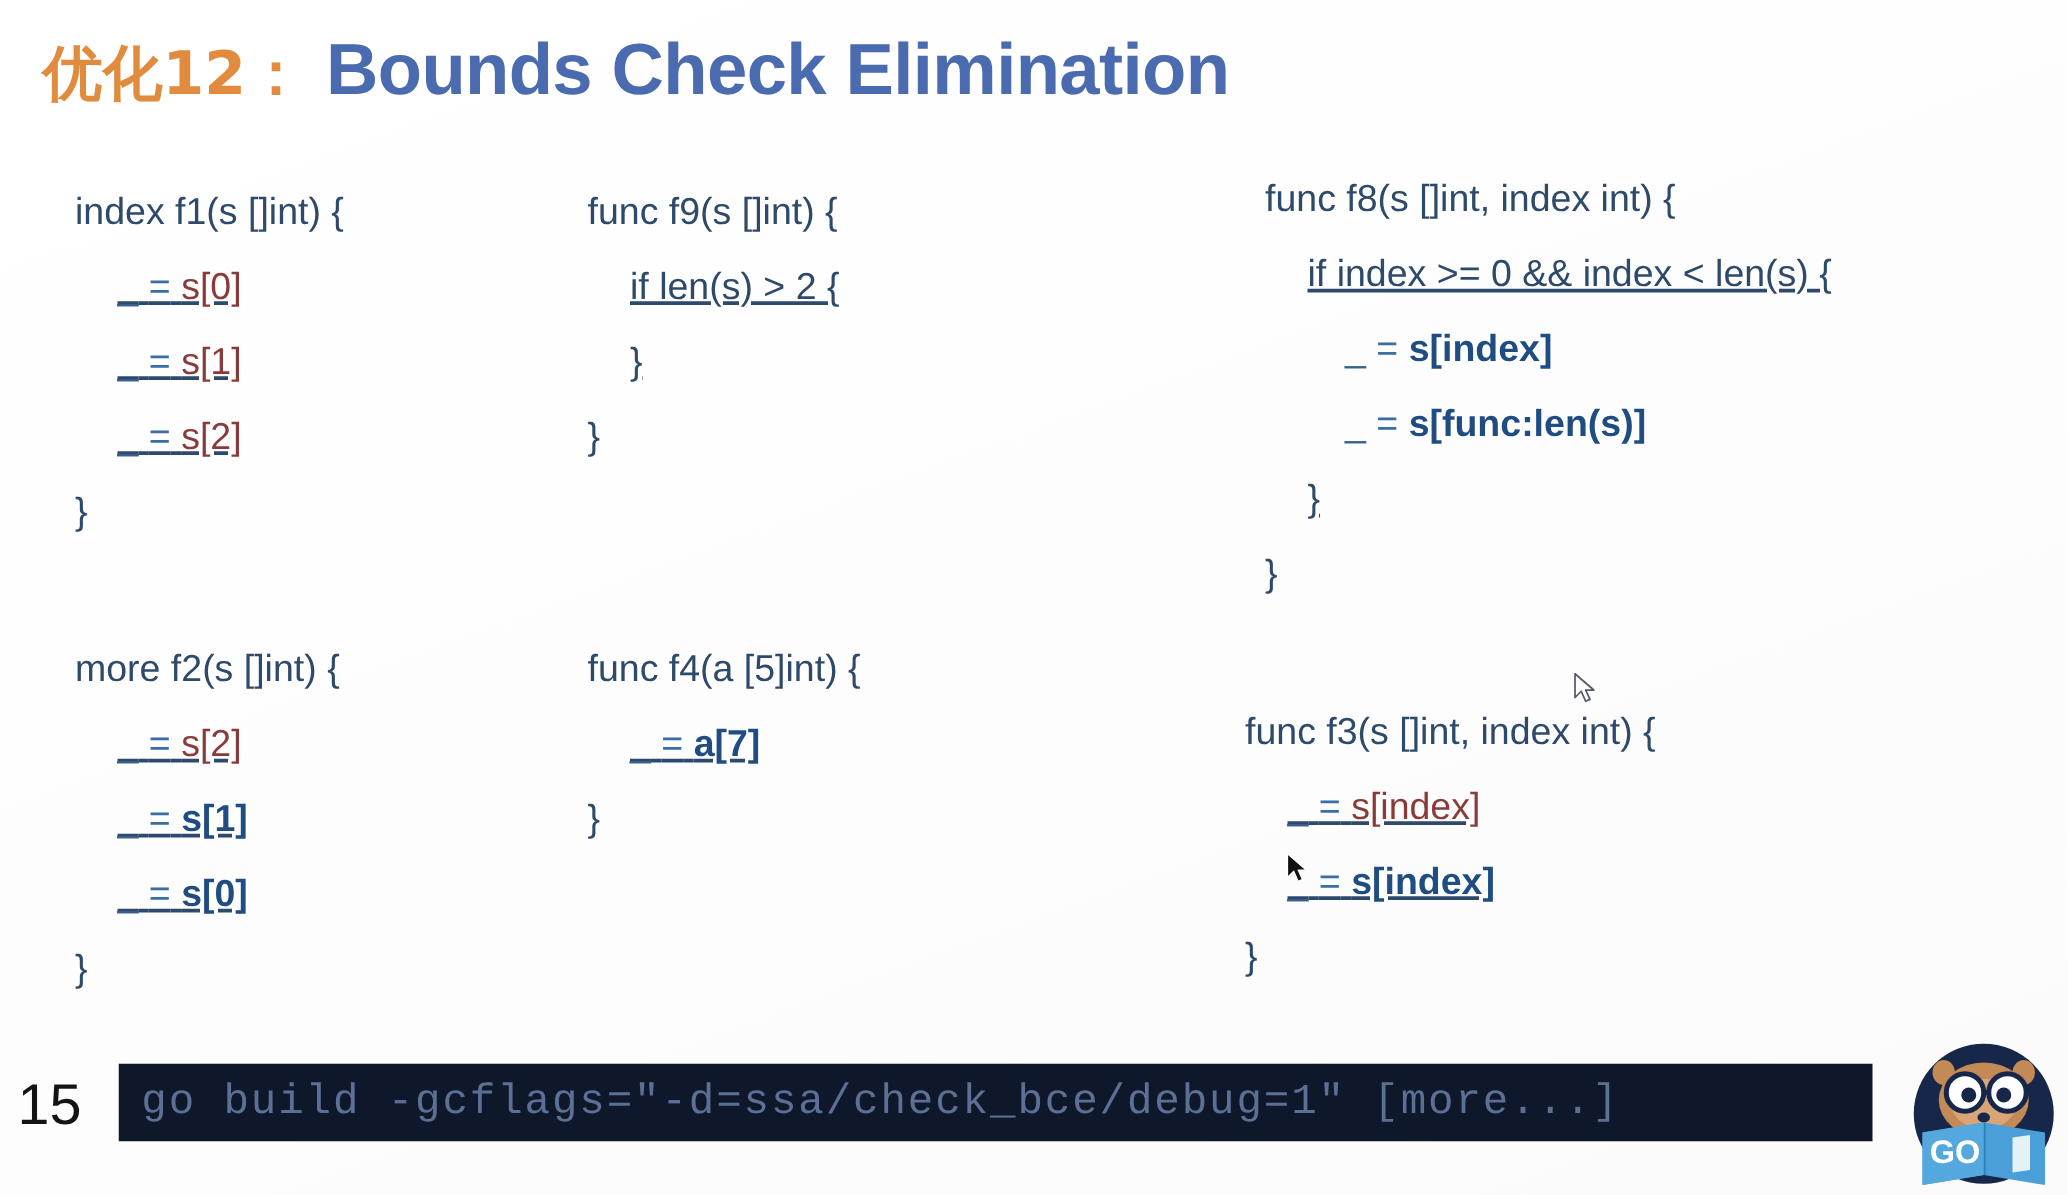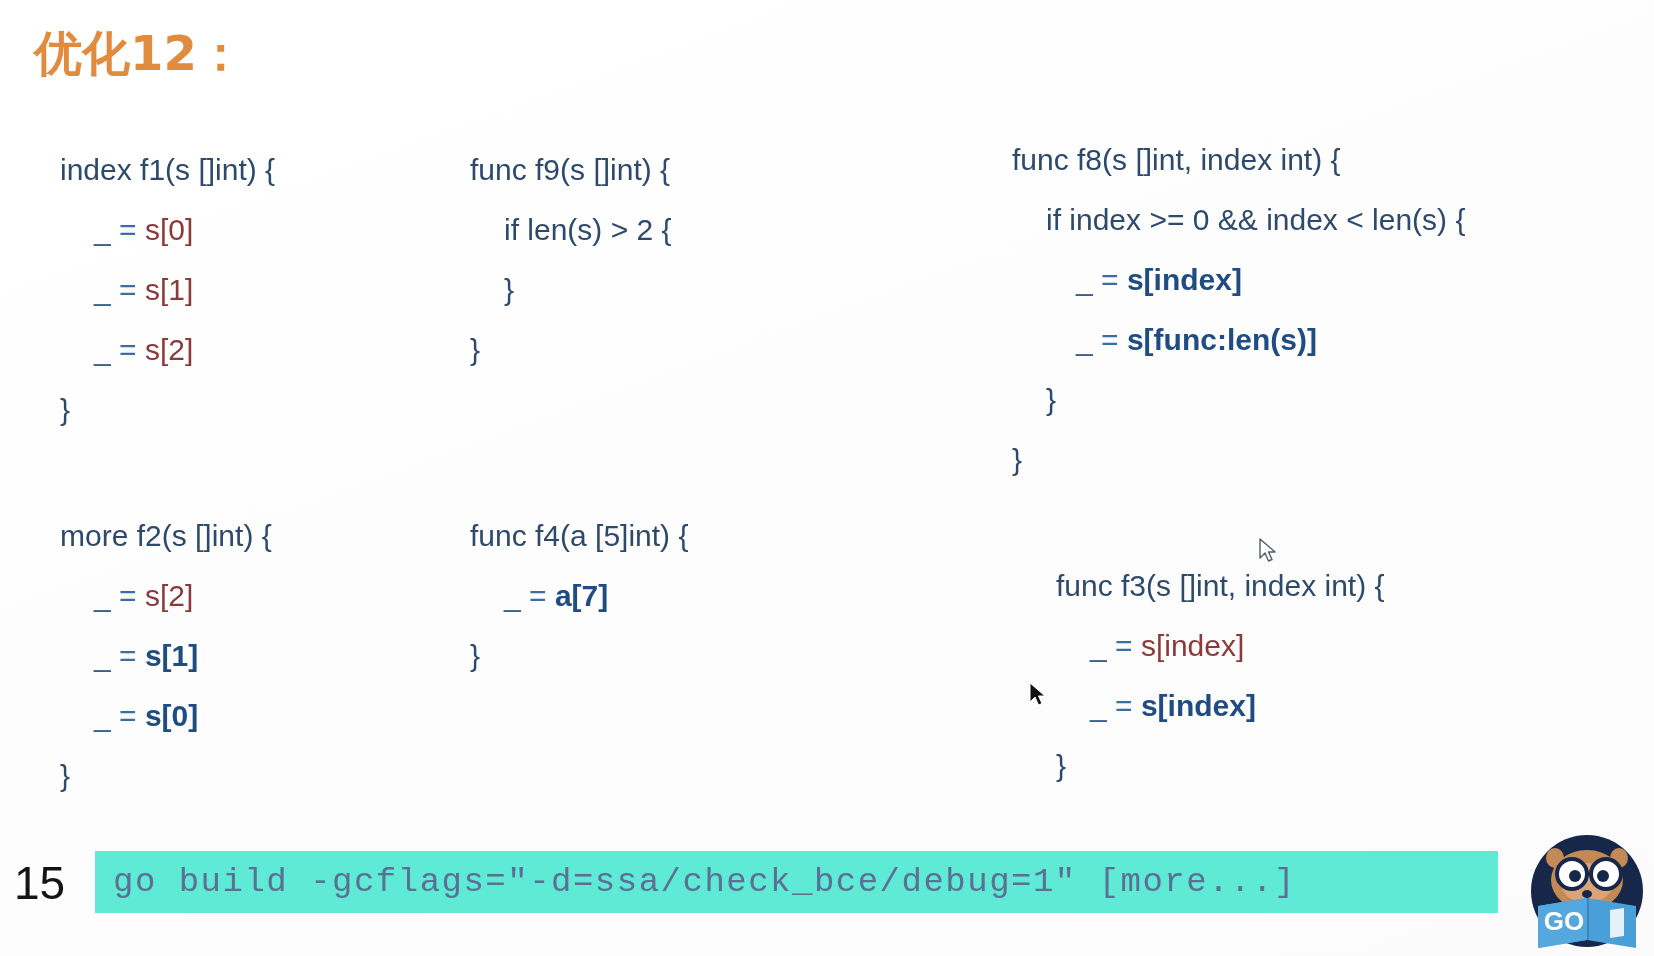--- a/index.html
+++ b/index.html
@@ -46,41 +46,41 @@
     font-size: 30px;
     line-height: 60px;
     color: #2e4a6b;
     white-space: nowrap;
   }
   .col-left   { left: 60px;   top: 140px; }
   .col-mid    { left: 470px;  top: 140px; }
   .col-right  { left: 1012px; top: 130px; }
   .col-left2  { left: 60px;   top: 506px; }
   .col-mid2   { left: 470px;  top: 506px; }
-  .col-right2 { left: 1056px; top: 556px; }
+  .col-right2 { left: 996px; top: 556px; }
 
   .line { display: block; height: 60px; }
-  .ind1 { padding-left: 34px; }
+  .ind1 { padding-left: 34px; text-decoration: underline; }
   .ind2 { padding-left: 64px; }
 
   .kw      { color: #2e4a6b; }
   .blank   { color: #3a5f8f; }
   .eq      { color: #3a6ea5; }
   .checked { color: #8b3a3a; }      
   .elim    { color: #1f4d82; font-weight: bold; }  
   .punct   { color: #2e4a6b; font-weight: normal; }
 
   
   .cmd-bar {
     position: absolute;
     left: 95px;
     top: 851px;
     width: 1403px;
     height: 62px;
-    background: #5eead4;
+    background: #0f172a;
     display: flex;
     align-items: center;
     padding-left: 18px;
   }
   .cmd-text {
     font-family: "Liberation Mono", "DejaVu Sans Mono", monospace;
     font-size: 34px;
     color: #5c6f94;
     letter-spacing: 1.5px;
     white-space: nowrap;
@@ -108,20 +108,21 @@
   
   .cursor { position: absolute; pointer-events: none; }
   .cursor-hollow { left: 1258px; top: 538px; }
   .cursor-solid  { left: 1028px; top: 682px; }
 </style>
 </head>
 <body>
 
 <div class="title-row">
   <span class="title-zh">优化12：</span>
+  <span class="title-en">Bounds Check Elimination</span>
 </div>
 
 <div class="code-col col-left">
   <span class="line kw">index f1(s []int) {</span>
   <span class="line ind1">
     <span class="blank">_</span>
     <span class="eq">=</span>
     <span class="checked">s[0]</span>
   </span>
   <span class="line ind1">

